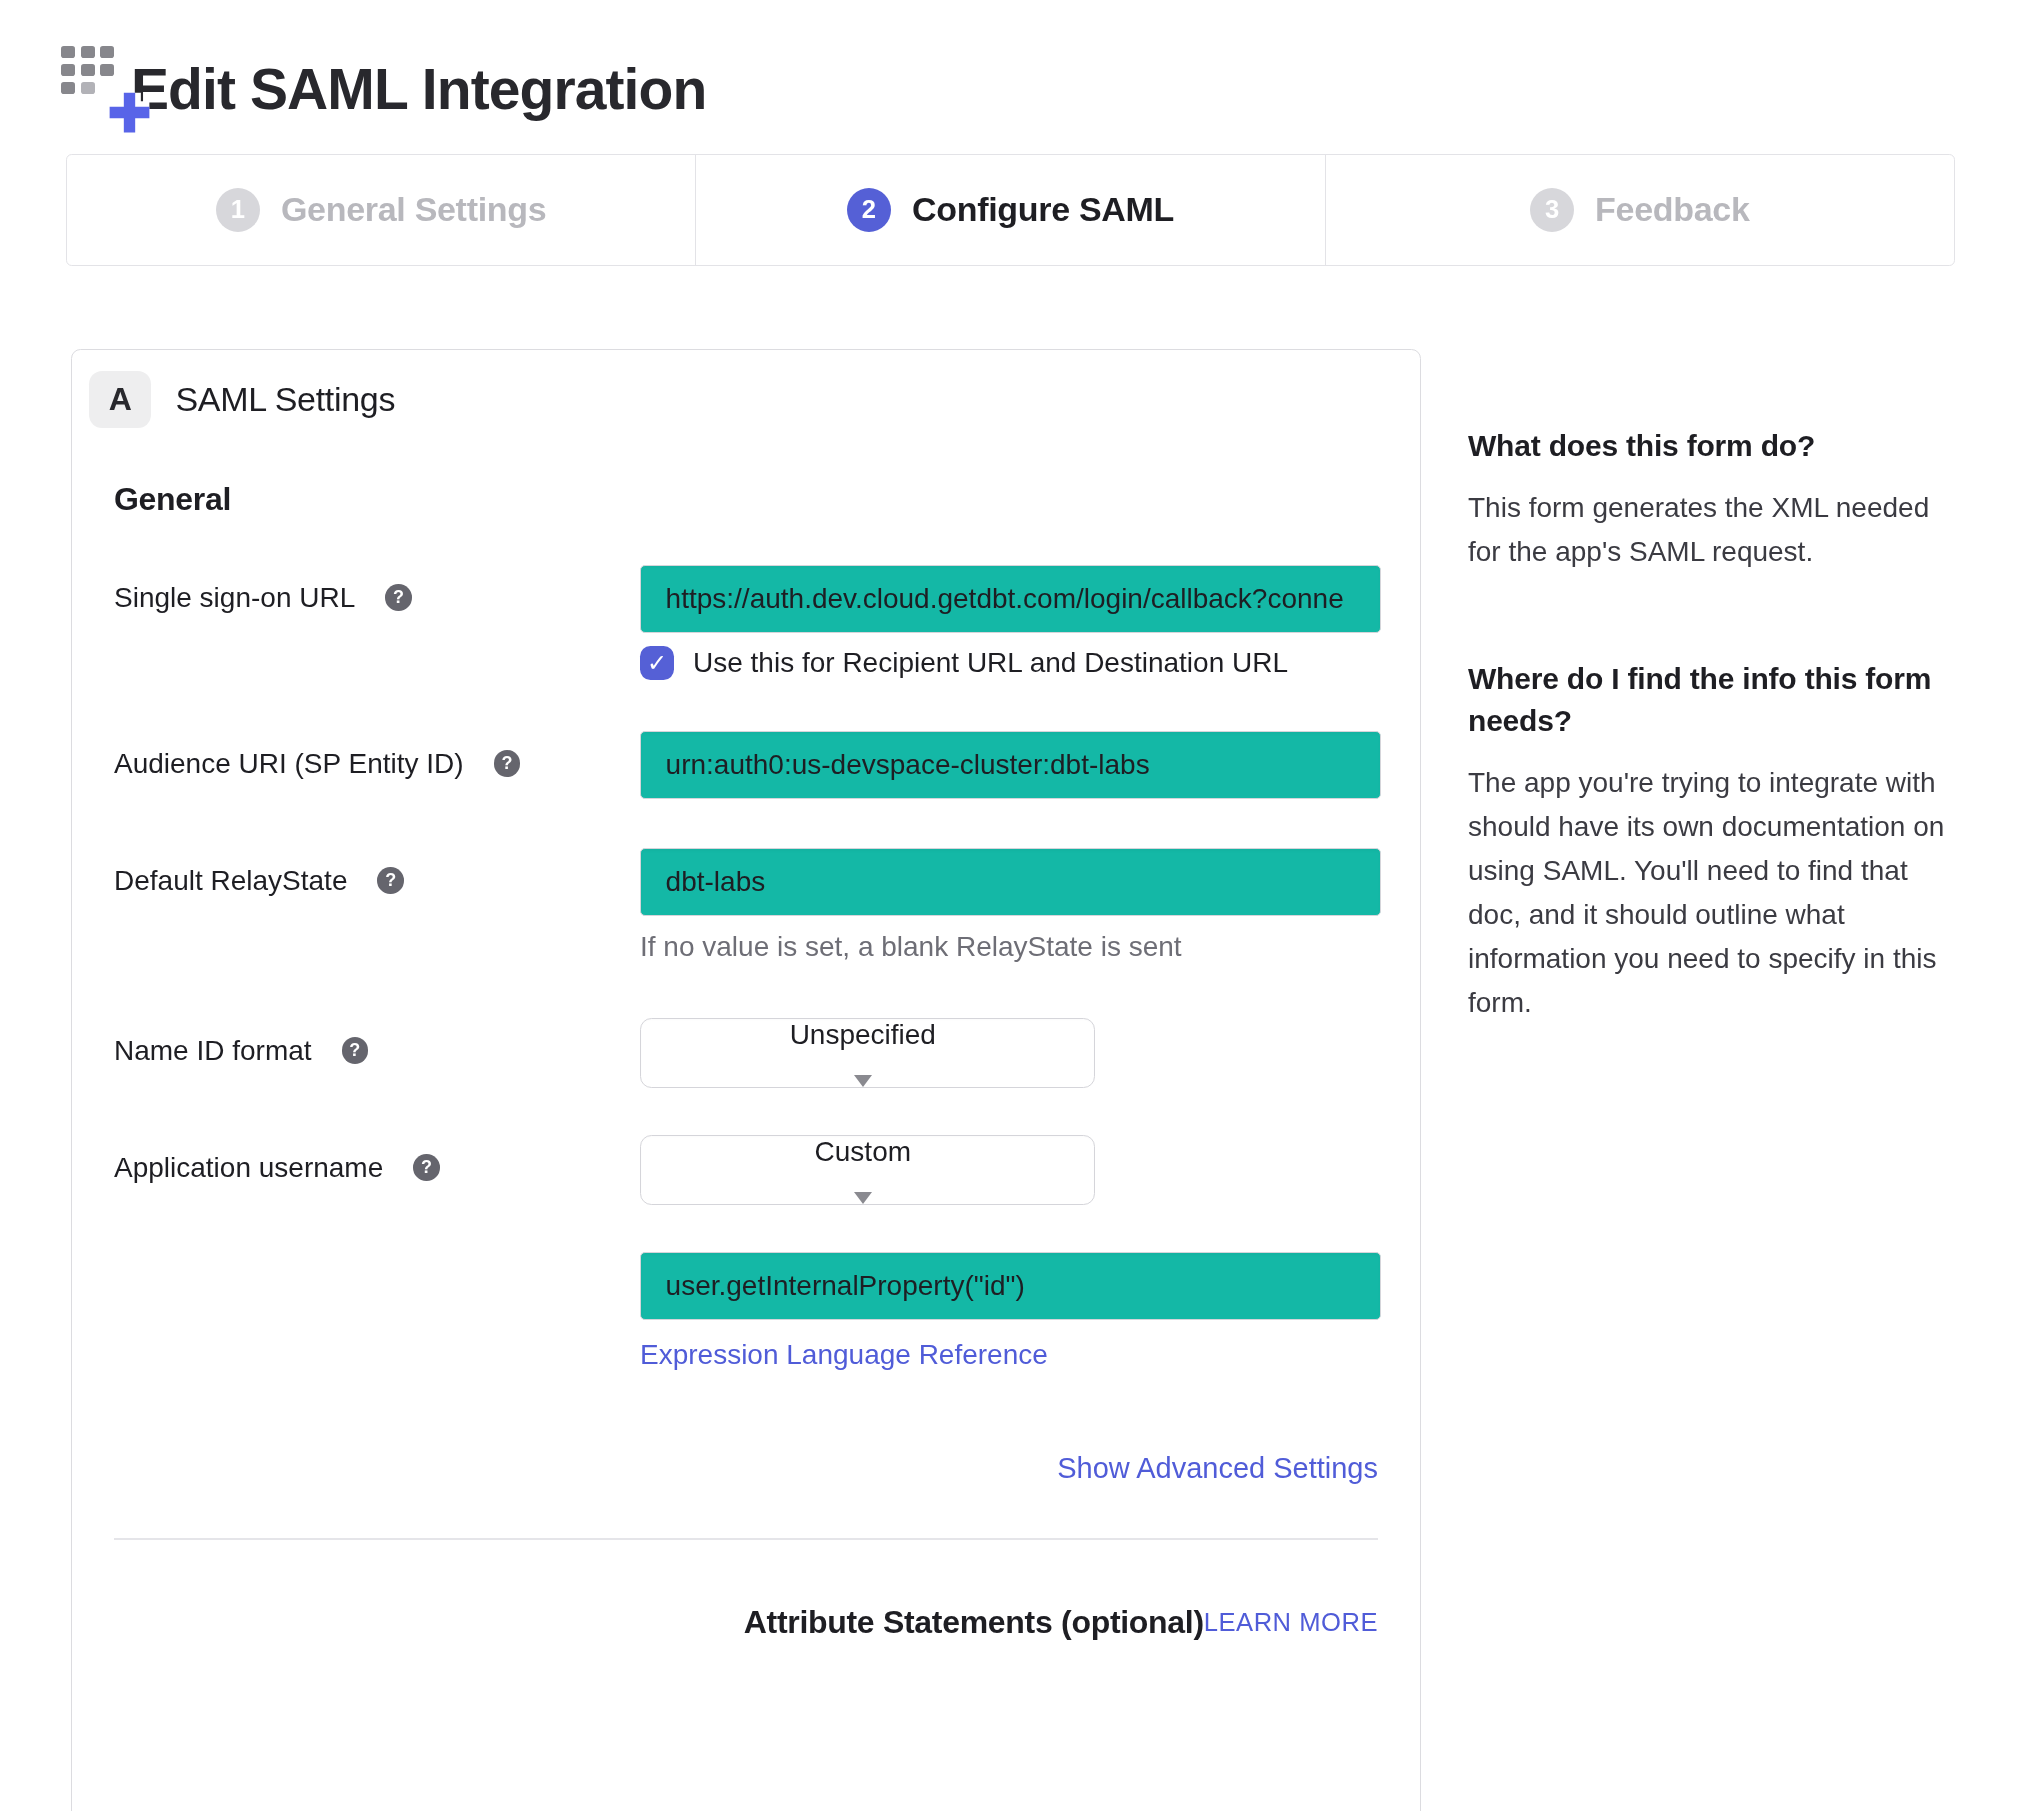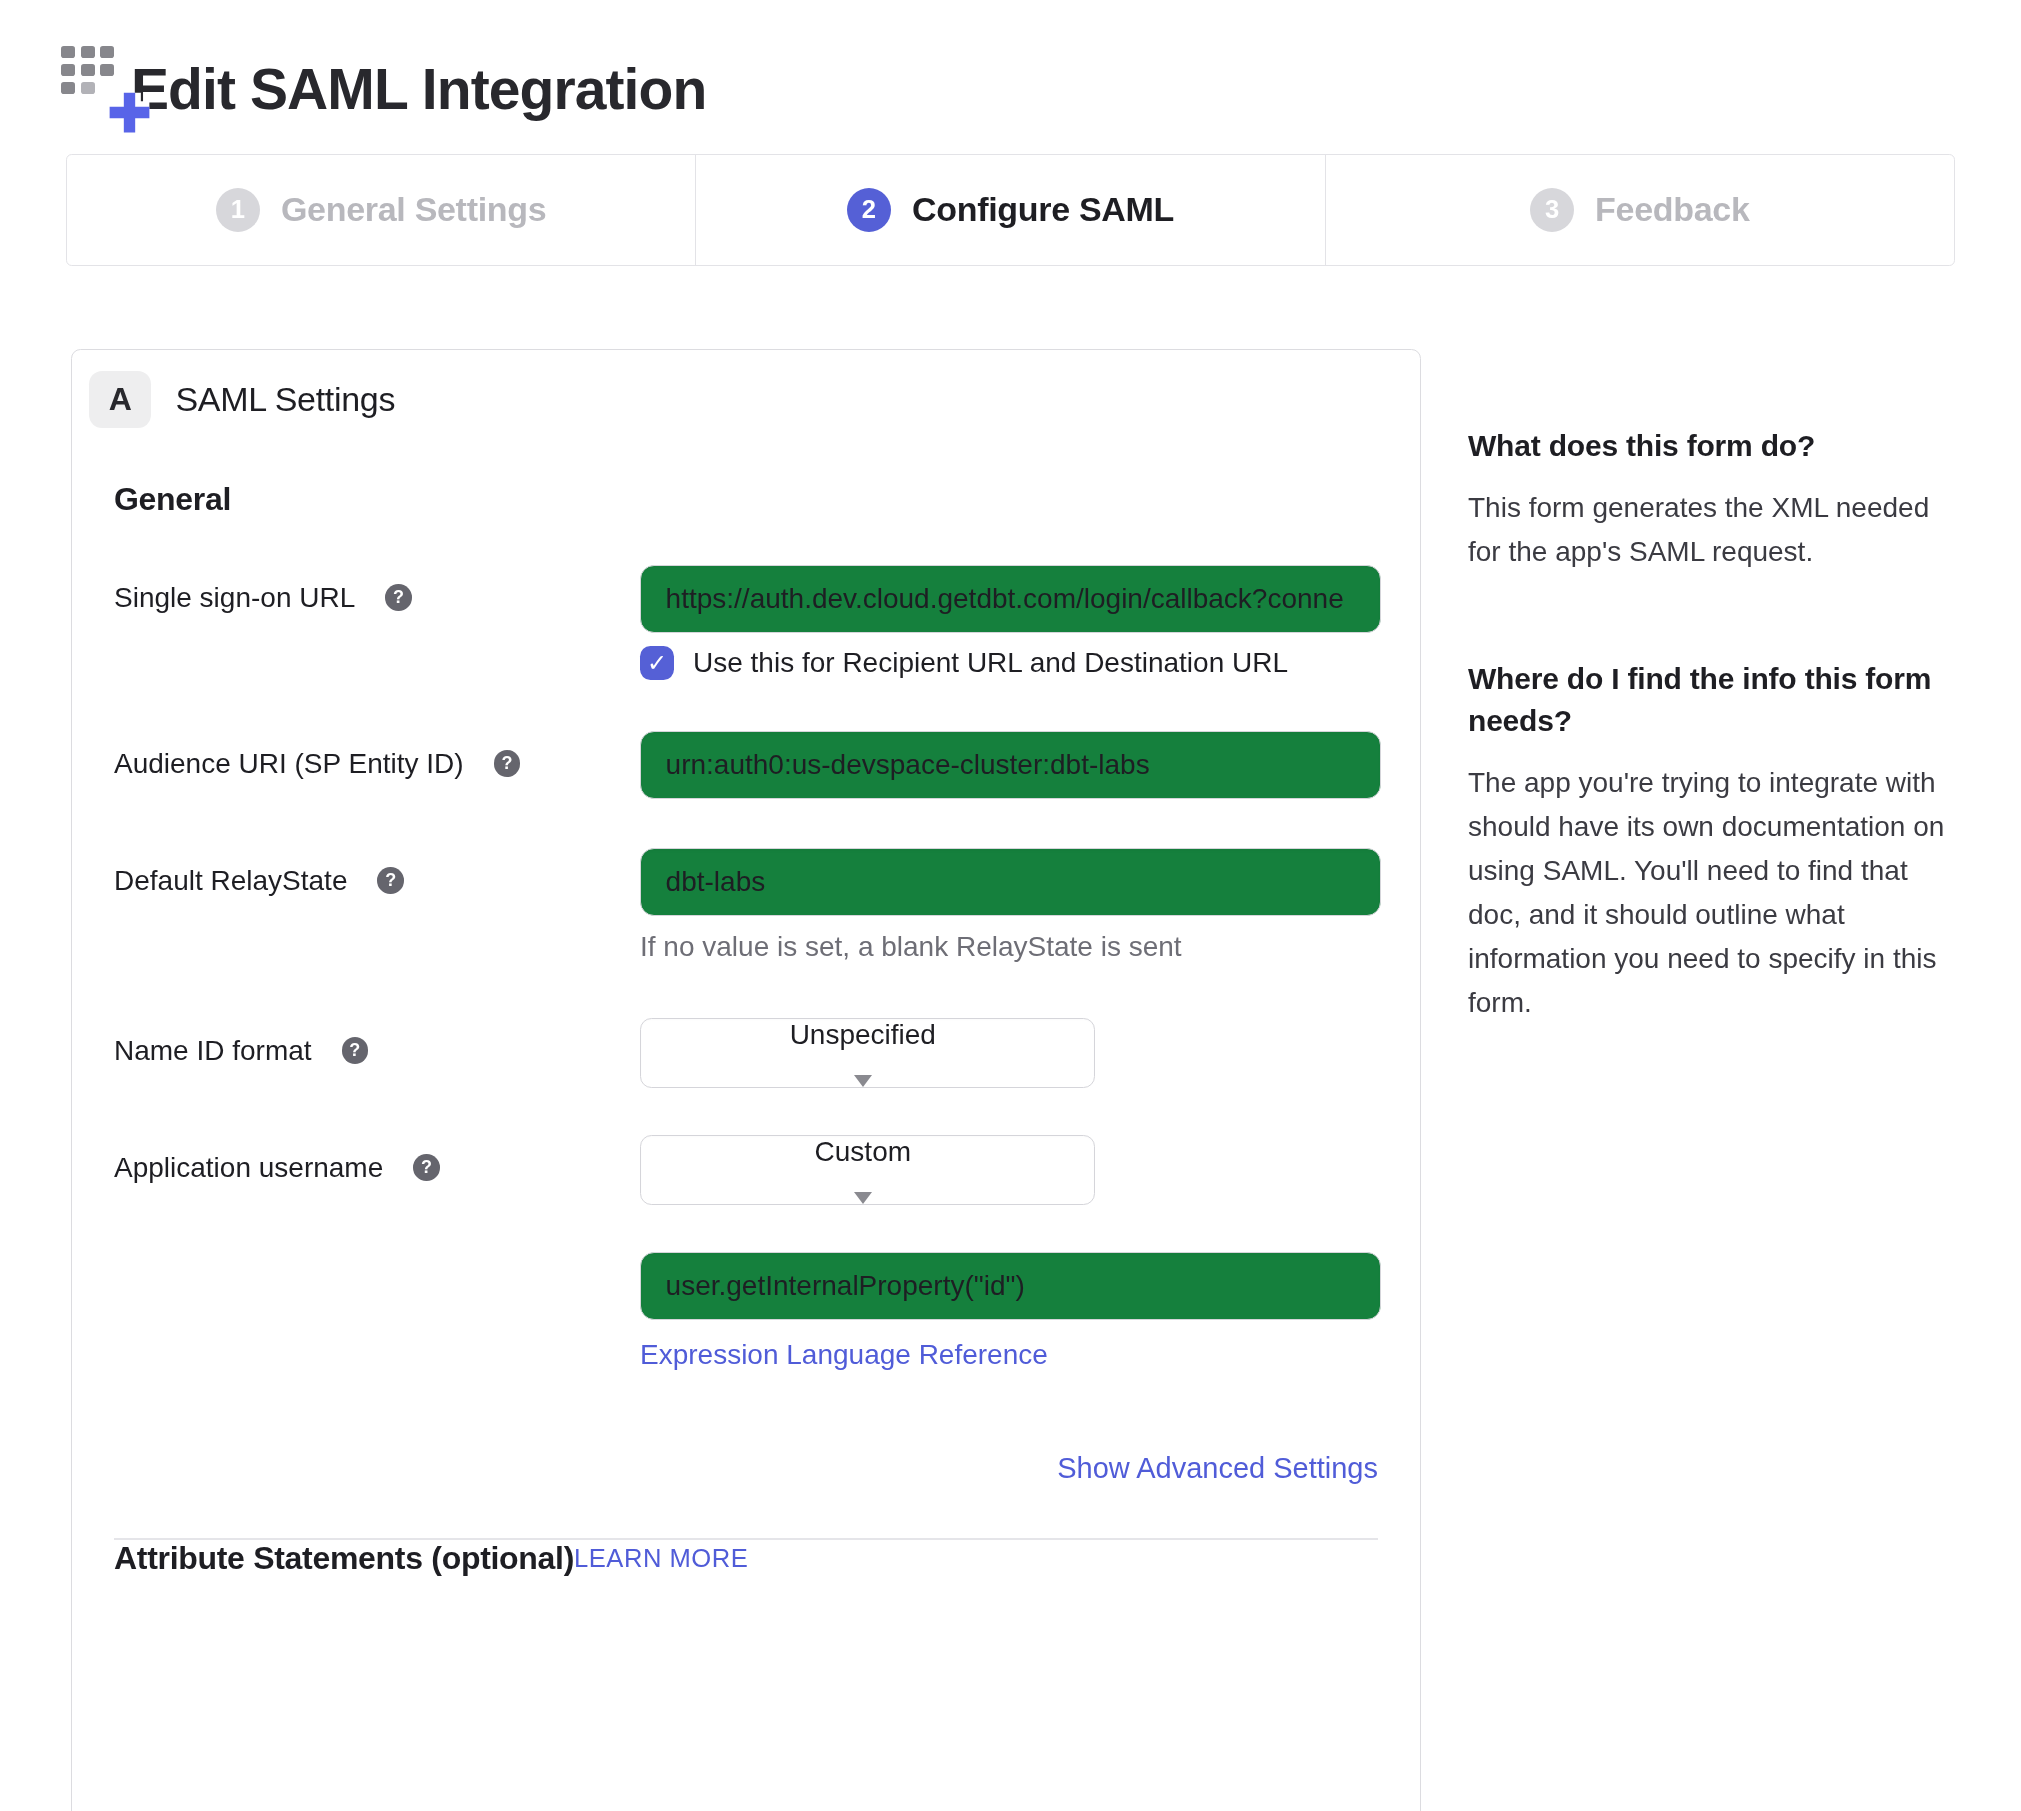--- a/index.html
+++ b/index.html
@@ -54,23 +54,23 @@
   
   .form-row { display:flex; }
   .label-cell { width:526px; flex:none; padding-top:15px; display:flex; align-items:flex-start; gap:30px; }
   .field-label { font-size:28px; color:#1e1e23; line-height:36px; }
   .help-icon { width:26.5px; height:26.5px; border-radius:50%; background:#65656d; color:#fff;
     font-size:18px; font-weight:700; display:flex; align-items:center; justify-content:center;
     margin-top:4.7px; flex:none; cursor:pointer; }
   .input-cell { width:741px; flex:none; }
 
   .text-input {
-    width:100%; height:68px; border:1.9px solid #d5d5da; border-radius:14px;
+    width:100%; height:68px; border:1.9px solid #d5d5da; border-radius:5px;
     font-family:"Liberation Sans", sans-serif; font-size:28px; color:#1e1e23;
-    padding:0 24.6px; background:#15803d; outline:none;
+    padding:0 24.6px; background:#14b8a6; outline:none;
     box-shadow:inset 0 1.9px 2.8px rgba(0,0,0,0.03);
   }
 
   .dropdown {
     width:455px; height:70px; border:1.9px solid #d5d5da; border-radius:11.4px; background:#fff;
     display:flex; align-items:center; justify-content:space-between;
     padding:0 34px 0 24.6px; cursor:pointer;
     box-shadow:inset 0 0.9px 1.9px rgba(0,0,0,0.02);
     flex-direction:column;
   }
@@ -87,21 +87,21 @@
   .helper-text { margin-top:15px; font-size:28px; color:#6e6e76; }
 
   .inline-link { font-size:28px; color:#505cd8; text-decoration:none; cursor:pointer; display:inline-block; }
   .expr-link { margin-top:19px; }
 
   .advanced-row { margin-top:81px; text-align:right; }
   .advanced-link { font-size:29px; }
 
   .divider { margin-top:53px; height:1.9px; background:#e5e5e9; border:none; }
 
-  .attr-header { display:flex; align-items:center; justify-content:flex-start; }
+  .attr-header { margin-top:64px; display:flex; align-items:center; justify-content:flex-end; }
   .attr-title { font-size:32px; font-weight:700; color:#1e1e23; letter-spacing:-0.3px; }
   .learn-more { font-size:25.6px; letter-spacing:0.5px; }
 
   
   .sidebar { width:492px; margin-left:47px; padding-top:76px; flex:none; }
   .sidebar h3 { font-size:30px; font-weight:700; color:#1e1e23; line-height:42px; letter-spacing:-0.2px; }
   .sidebar p { margin-top:19px; font-size:28px; color:#3b3b42; line-height:44px; }
   .sidebar .sb-section + .sb-section { margin-top:84px; }
 </style>
 </head>

